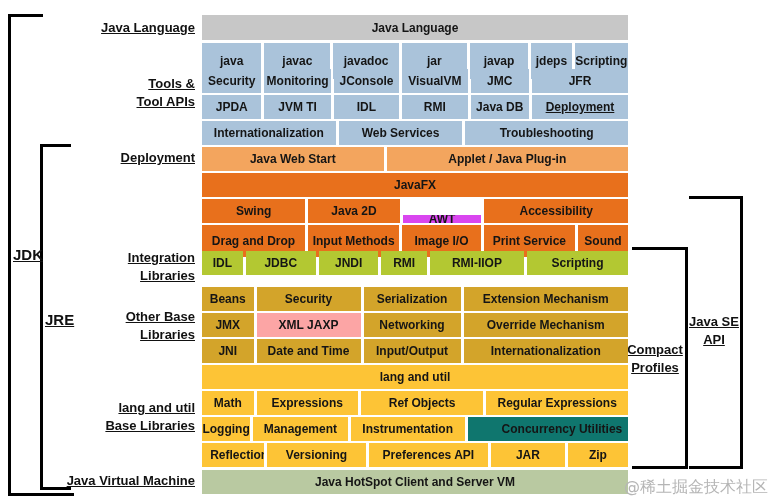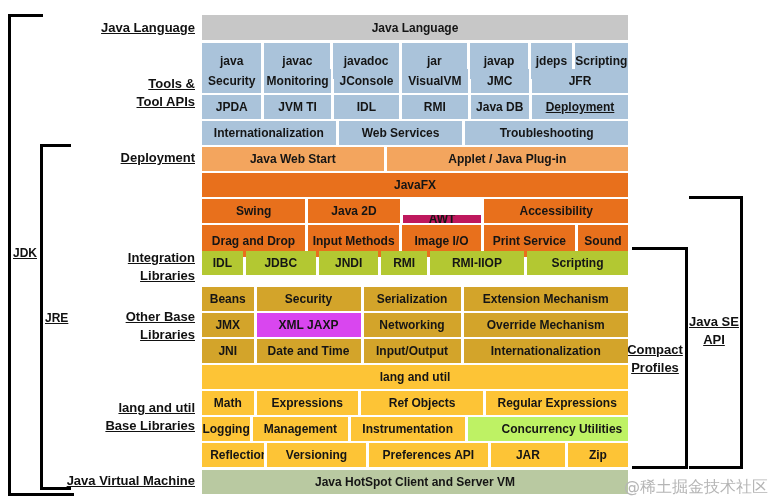--- a/index.html
+++ b/index.html
@@ -29,21 +29,21 @@
   .side-label span{display:block;text-decoration:underline;}
   .lbl-java-language{top:19px;}
   .lbl-tools{top:75px;}
   .lbl-deployment{top:149px;}
   .lbl-ui{top:193px;}
   .lbl-integration{top:249px;}
   .lbl-other-base{top:308px;}
   .lbl-lang-util{top:399px;}
   .lbl-jvm{top:472px;}
   .corner-label{
-    position:absolute;font-weight:bold;font-size:12px;color:#111;
+    position:absolute;font-weight:bold;font-size:15px;color:#111;
     text-decoration:underline;white-space:nowrap;
   }
   .lbl-jdk{left:13px;top:246px;}
   .lbl-jre{left:45px;top:311px;}
   .stack-label{
     position:absolute;text-align:center;font-weight:bold;font-size:13px;
     line-height:18px;color:#111;
   }
   .stack-label span{display:block;text-decoration:underline;}
   .lbl-java-se{left:687px;top:313px;width:54px;}
@@ -154,21 +154,21 @@
       <div class="grid-row" style="top: 147px; height: 24px;">
         <div class="grid-cell" style="background: rgb(243, 165, 94); flex: 182 1 0px;">Java Web Start</div>
         <div class="grid-cell" style="background: rgb(243, 165, 94); flex: 242 1 0px;">Applet / Java Plug-in</div>
       </div>
       <div class="grid-row" style="top: 173px; height: 24px;">
         <div class="grid-cell" style="background: rgb(232, 112, 28); flex: 1 1 0px;">JavaFX</div>
       </div>
       <div class="grid-row" style="top: 199px; height: 24px;">
         <div class="grid-cell" style="background: rgb(232, 112, 28); flex: 105 1 0px;">Swing</div>
         <div class="grid-cell" style="background: rgb(232, 112, 28); flex: 93 1 0px;">Java 2D</div>
-        <div class="grid-cell" style="background: #be185d; flex: 80 1 0px; margin-top: 16px;">AWT</div>
+        <div class="grid-cell" style="background: #d946ef; flex: 80 1 0px; margin-top: 16px;">AWT</div>
         <div class="grid-cell" style="background: rgb(232, 112, 28); flex: 146 1 0px;">Accessibility</div>
       </div>
       <div class="grid-row" style="top: 225px; height: 32px;">
         <div class="grid-cell" style="background: rgb(232, 112, 28); flex: 105 1 0px;">Drag and Drop</div>
         <div class="grid-cell" style="background: rgb(232, 112, 28); flex: 93 1 0px;">Input Methods</div>
         <div class="grid-cell" style="background: rgb(232, 112, 28); flex: 80 1 0px;">Image I/O</div>
         <div class="grid-cell" style="background: rgb(232, 112, 28); flex: 93 1 0px;">Print Service</div>
         <div class="grid-cell" style="background: rgb(232, 112, 28); flex: 51 1 0px;">Sound</div>
       </div>
       <div class="grid-row" style="top: 251px; height: 24px;">
@@ -180,21 +180,21 @@
         <div class="grid-cell" style="background: rgb(179, 200, 50); flex: 102 1 0px;">Scripting</div>
       </div>
       <div class="grid-row" style="top: 287px; height: 24px;">
         <div class="grid-cell" style="background: rgb(211, 164, 42); flex: 52 1 0px;">Beans</div>
         <div class="grid-cell" style="background: rgb(211, 164, 42); flex: 105 1 0px;">Security</div>
         <div class="grid-cell" style="background: rgb(211, 164, 42); flex: 98 1 0px;">Serialization</div>
         <div class="grid-cell" style="background: rgb(211, 164, 42); flex: 166 1 0px;">Extension Mechanism</div>
       </div>
       <div class="grid-row" style="top: 313px; height: 24px;">
         <div class="grid-cell" style="background: rgb(211, 164, 42); flex: 52 1 0px;">JMX</div>
-        <div class="grid-cell" style="background: #d946ef; flex: 105 1 0px;">XML JAXP</div>
+        <div class="grid-cell" style="background: #fca5a5; flex: 105 1 0px;">XML JAXP</div>
         <div class="grid-cell" style="background: rgb(211, 164, 42); flex: 98 1 0px;">Networking</div>
         <div class="grid-cell" style="background: rgb(211, 164, 42); flex: 166 1 0px;">Override Mechanism</div>
       </div>
       <div class="grid-row" style="top: 339px; height: 24px;">
         <div class="grid-cell" style="background: rgb(211, 164, 42); flex: 52 1 0px;">JNI</div>
         <div class="grid-cell" style="background: rgb(211, 164, 42); flex: 105 1 0px;">Date and Time</div>
         <div class="grid-cell" style="background: rgb(211, 164, 42); flex: 98 1 0px;">Input/Output</div>
         <div class="grid-cell" style="background: rgb(211, 164, 42); flex: 166 1 0px;">Internationalization</div>
       </div>
       <div class="grid-row" style="top: 365px; height: 24px;">
@@ -203,21 +203,21 @@
       <div class="grid-row" style="top: 391px; height: 24px;">
         <div class="grid-cell" style="background: rgb(253, 196, 54); flex: 51 1 0px;">Math</div>
         <div class="grid-cell" style="background: rgb(253, 196, 54); flex: 100 1 0px;">Expressions</div>
         <div class="grid-cell" style="background: rgb(253, 196, 54); flex: 121 1 0px;">Ref Objects</div>
         <div class="grid-cell" style="background: rgb(253, 196, 54); flex: 140 1 0px;">Regular Expressions</div>
       </div>
       <div class="grid-row" style="top: 417px; height: 24px;">
         <div class="grid-cell" style="background: rgb(253, 196, 54); flex: 51 1 0px;">Logging</div>
         <div class="grid-cell" style="background: rgb(253, 196, 54); flex: 100 1 0px;">Management</div>
         <div class="grid-cell" style="background: rgb(253, 196, 54); flex: 121 1 0px;">Instrumentation</div>
-        <div class="grid-cell" style="background: #bef264; flex: 140 1 0px; padding-left: 28px;">Concurrency Utilities</div>
+        <div class="grid-cell" style="background: #0f766e; flex: 140 1 0px; padding-left: 28px;">Concurrency Utilities</div>
       </div>
       <div class="grid-row" style="top: 443px; height: 24px;">
         <div class="grid-cell" style="background: rgb(253, 196, 54); flex: 51 1 0px; padding-left: 12px;">Reflection</div>
         <div class="grid-cell" style="background: rgb(253, 196, 54); flex: 100 1 0px;">Versioning</div>
         <div class="grid-cell" style="background: rgb(253, 196, 54); flex: 121 1 0px;">Preferences API</div>
         <div class="grid-cell" style="background: rgb(253, 196, 54); flex: 75 1 0px;">JAR</div>
         <div class="grid-cell" style="background: rgb(253, 196, 54); flex: 61 1 0px;">Zip</div>
       </div>
       <div class="grid-row" style="top: 470px; height: 24px;">
         <div class="grid-cell" style="background: rgb(185, 201, 161); flex: 1 1 0px;">Java HotSpot Client and Server VM</div>

